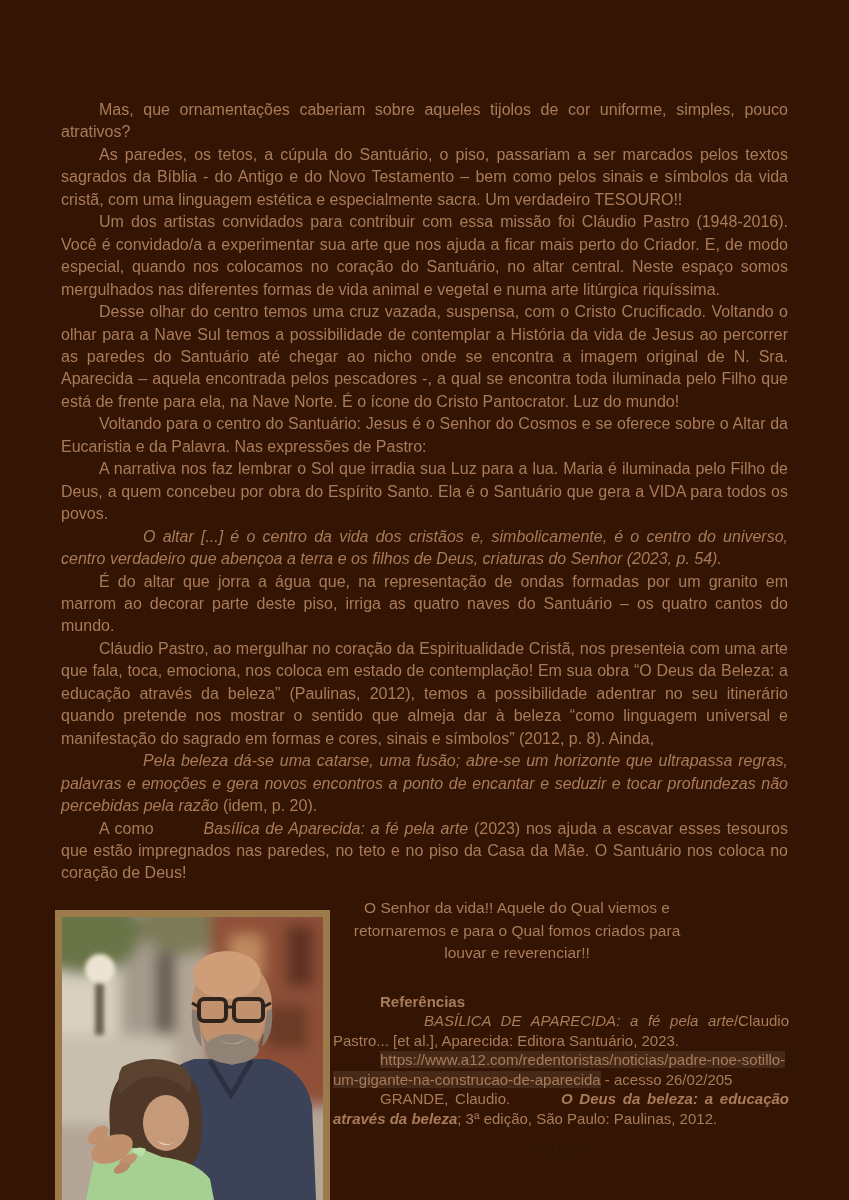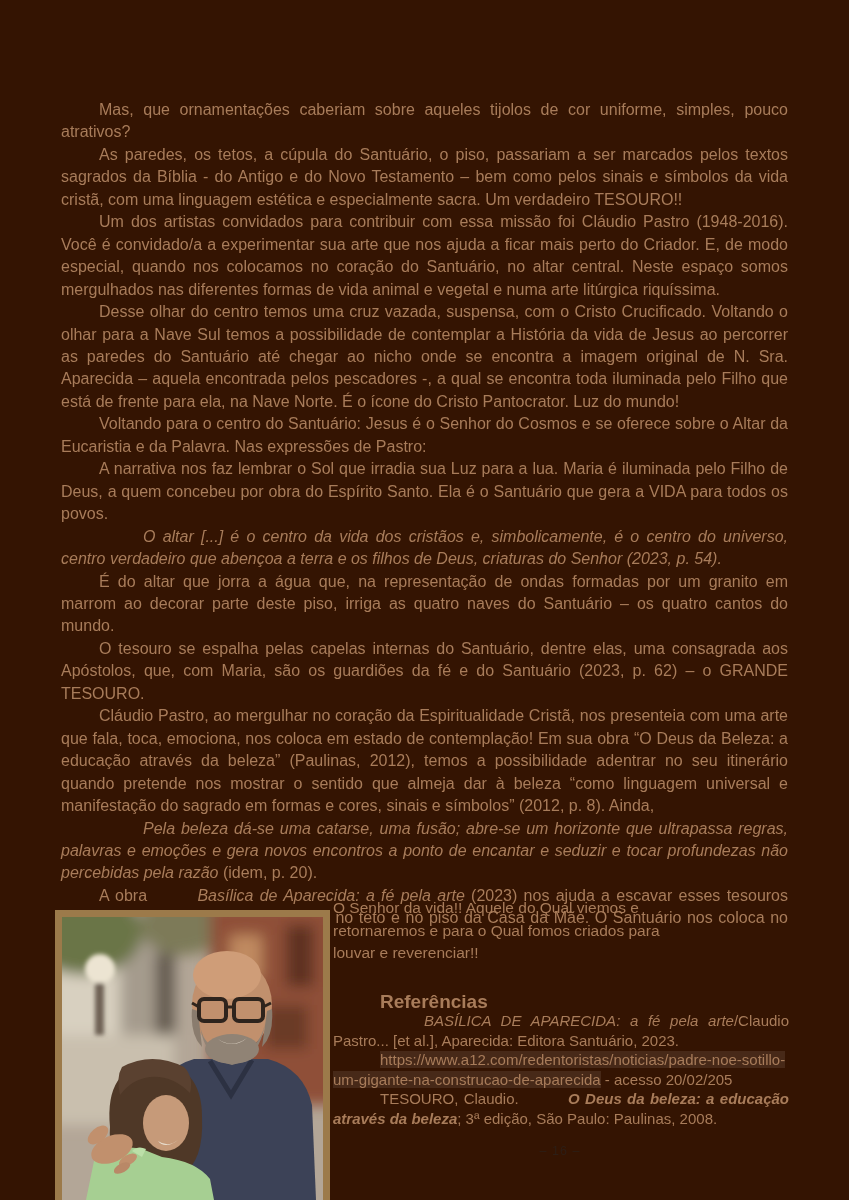--- a/index.html
+++ b/index.html
@@ -33,29 +33,29 @@
     overflow:hidden;
     margin:0;
   }
   .photo-frame svg{display:block;width:261px;height:283px;}
 
   
   .bottom-right{
     position:absolute;left:333px;top:897px;width:456px;
     color:#a87c5a;
   }
-  .closing{width:368px;font-size:15.5px;line-height:22.5px;text-align:left;}
+  .closing{width:368px;font-size:15.5px;line-height:22.5px;text-align:center;}
   .closing .para{text-indent:0;}
   .references{
     margin-top:27px;
     font-size:15px;line-height:19.6px;
     text-align:justify;
     overflow-wrap:anywhere;
   }
-  .ref-heading{margin:0 0 0 47px;font-size:19px;font-weight:bold;color:#a87c5a;}
+  .ref-heading{margin:0 0 0 47px;font-size:15px;font-weight:bold;color:#a87c5a;}
   .references .para{text-indent:47px;}
   .url{
     background:rgba(214,198,186,0.12);
     color:inherit;text-decoration:none;
   }
   .page-number{
     position:absolute;left:510px;top:1144px;width:100px;
     text-align:center;
     color:#2d1e16;font-size:12.5px;letter-spacing:1px;
   }
@@ -67,24 +67,23 @@
 
   <main class="text-flow">
       <p class="para"><span>Mas, que ornamentações caberiam sobre aqueles tijolos de cor uniforme, simples, pouco atrativos?</span></p>
       <p class="para"><span>As paredes, os tetos, a cúpula do Santuário, o piso, passariam a ser marcados pelos textos sagrados da Bíblia - do Antigo e do Novo Testamento – bem como pelos sinais e símbolos da vida cristã, com uma linguagem estética e especialmente sacra. Um verdadeiro TESOURO!!</span></p>
       <p class="para"><span>Um dos artistas convidados para contribuir com essa missão foi Cláudio Pastro (1948-2016). Você é convidado/a a experimentar sua arte que nos ajuda a ficar mais perto do Criador. E, de modo especial, quando nos colocamos no coração do Santuário, no altar central. Neste espaço somos mergulhados nas diferentes formas de vida animal e vegetal e numa arte litúrgica riquíssima.</span></p>
       <p class="para"><span>Desse olhar do centro temos uma cruz vazada, suspensa, com o Cristo Crucificado. Voltando o olhar para a Nave Sul temos a possibilidade de contemplar a História da vida de Jesus ao percorrer as paredes do Santuário até chegar ao nicho onde se encontra a imagem original de N. Sra. Aparecida – aquela encontrada pelos pescadores -, a qual se encontra toda iluminada pelo Filho que está de frente para ela, na Nave Norte. É o ícone do Cristo Pantocrator. Luz do mundo!</span></p>
       <p class="para"><span>Voltando para o centro do Santuário: Jesus é o Senhor do Cosmos e se oferece sobre o Altar da Eucaristia e da Palavra. Nas expressões de Pastro:</span></p>
       <p class="para"><span>A narrativa nos faz lembrar o Sol que irradia sua Luz para a lua. Maria é iluminada pelo Filho de Deus, a quem concebeu por obra do Espírito Santo. Ela é o Santuário que gera a VIDA para todos os povos.</span></p>
       <p class="para"><span class="it">O altar [...] é o centro da vida dos cristãos e, simbolicamente, é o centro do universo, centro verdadeiro que abençoa a terra e os filhos de Deus, criaturas do Senhor (2023, p. 54).</span></p>
       <p class="para"><span>É do altar que jorra a água que, na representação de ondas formadas por um granito em marrom ao decorar parte deste piso, irriga as quatro naves do Santuário – os quatro cantos do mundo.</span></p>
-      <p class="para"><span>O tesouro se espalha pelas capelas internas do Santuário, dentre elas, uma consagrada aos Apóstolos, que, com Maria, são os guardiões da fé e do Santuário (2023, p. 62) – o GRANDE TESOURO.</span></p>
       <p class="para"><span>Cláudio Pastro, ao mergulhar no coração da Espiritualidade Cristã, nos presenteia com uma arte que fala, toca, emociona, nos coloca em estado de contemplação! Em sua obra “O Deus da Beleza: a educação através da beleza” (Paulinas, 2012), temos a possibilidade adentrar no seu itinerário quando pretende nos mostrar o sentido que almeja dar à beleza “como linguagem universal e manifestação do sagrado em formas e cores, sinais e símbolos” (2012, p. 8). Ainda,</span></p>
       <p class="para"><span class="it">Pela beleza dá-se uma catarse, uma fusão; abre-se um horizonte que ultrapassa regras, palavras e emoções e gera novos encontros a ponto de encantar e seduzir e tocar profundezas não percebidas pela razão </span><span>(idem, p. 20).</span></p>
-      <p class="para"><span>A obra </span><span class="it">Basílica de Aparecida: a fé pela arte</span><span> (2023) nos ajuda a escavar esses tesouros que estão impregnados nas paredes, no teto e no piso da Casa da Mãe. O Santuário nos coloca no coração de Deus!</span></p>
+      <p class="para"><span>A como </span><span class="it">Basílica de Aparecida: a fé pela arte</span><span> (2023) nos ajuda a escavar esses tesouros que estão impregnados nas paredes, no teto e no piso da Casa da Mãe. O Santuário nos coloca no coração de Deus!</span></p>
     </main>
 
   <figure class="photo-frame" title="Homem calvo de óculos e camisa polo azul-marinho sorrindo, abraçando mulher de cabelos castanhos e blusa verde-clara, em rua com prédio de tijolos ao fundo">
     <svg viewBox="0 0 261 283" role="img">
       <defs>
         <filter id="bblur" x="-20%" y="-20%" width="140%" height="140%">
             <feGaussianBlur stdDeviation="7"></feGaussianBlur>
           </filter>
         <filter id="sblur" x="-40%" y="-40%" width="180%" height="180%">
             <feGaussianBlur stdDeviation="2"></feGaussianBlur>
@@ -141,21 +140,21 @@
   </figure>
 
   <section class="bottom-right">
     <div class="closing">
         <p class="para"><span>O Senhor da vida!! Aquele do Qual viemos e retornaremos e para o Qual fomos criados para louvar e reverenciar!!</span></p>
       </div>
     <div class="references">
       <h3 class="ref-heading">Referências</h3>
       <div>
           <p class="para"><span class="it">BASÍLICA DE APARECIDA: a fé pela arte</span><span>/Claudio Pastro... [et al.], Aparecida: Editora Santuário, 2023.</span></p>
-          <p class="para"><a class="url" href="#">https://www.a12.com/redentoristas/noticias/padre-noe-sotillo-um-gigante-na-construcao-de-aparecida</a><span> - acesso 20/02/205</span></p>
-          <p class="para"><span>TESOURO, Claudio. </span><span class="it bd">O Deus da beleza: a educação através da beleza</span><span>; 3ª edição, São Paulo: Paulinas, 2008.</span></p>
+          <p class="para"><a class="url" href="#">https://www.a12.com/redentoristas/noticias/padre-noe-sotillo-um-gigante-na-construcao-de-aparecida</a><span> - acesso 26/02/205</span></p>
+          <p class="para"><span>GRANDE, Claudio. </span><span class="it bd">O Deus da beleza: a educação através da beleza</span><span>; 3ª edição, São Paulo: Paulinas, 2012.</span></p>
         </div>
     </div>
   </section>
 
   <div class="page-number">– 16 –</div>
 
 </div>
 
 </body></html>

